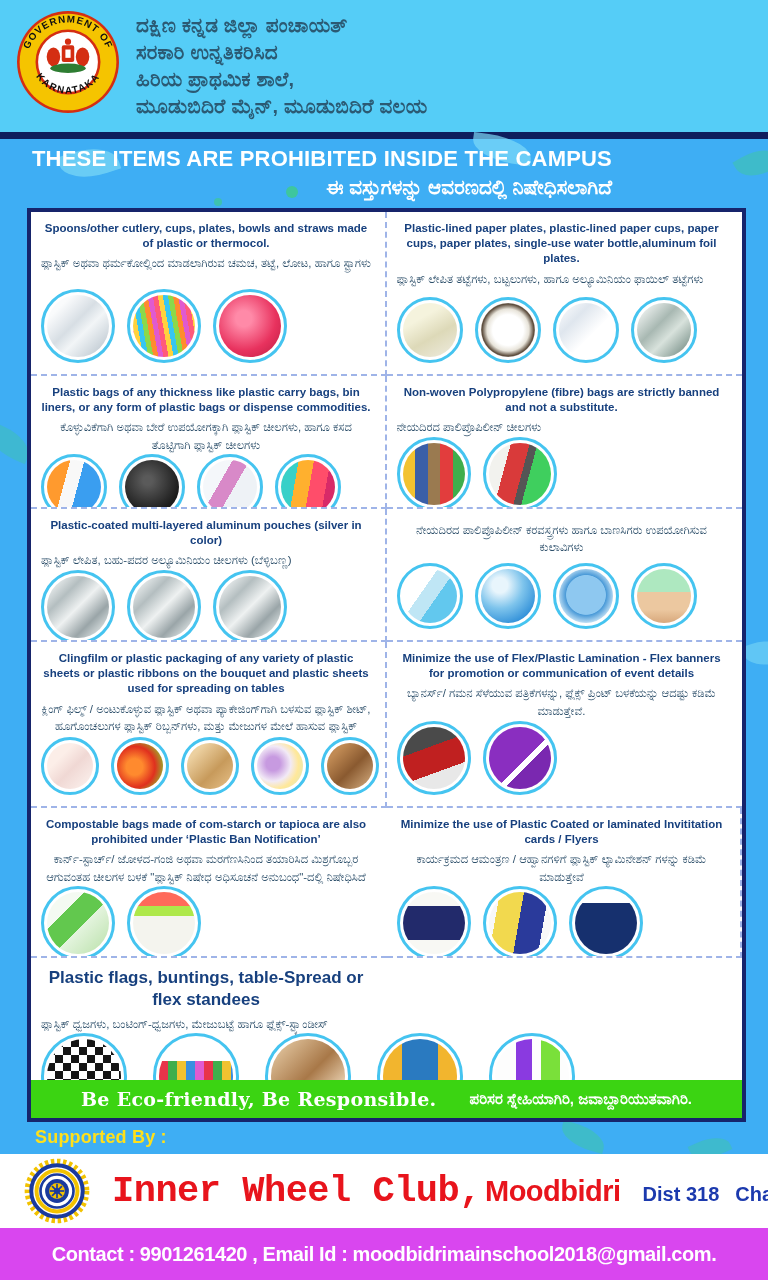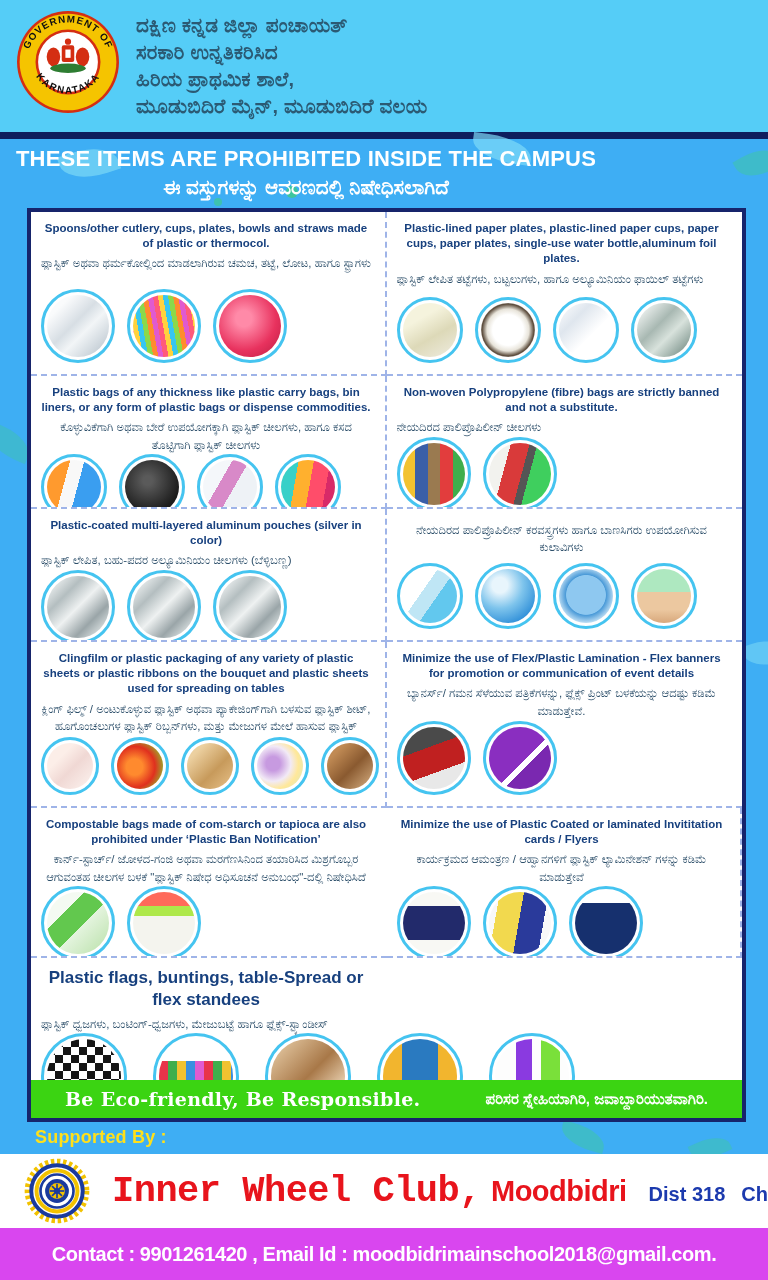--- a/index.html
+++ b/index.html
@@ -9,21 +9,21 @@
     background:#3eaef4;overflow:hidden;
     font-family:"Liberation Sans",sans-serif;
   }
   
   .top-header{position:absolute;left:0;top:0;width:768px;height:132px;background:#55cdf7;}
   .emblem{position:absolute;left:16px;top:10px;width:104px;height:104px;}
   .org-lines{position:absolute;left:136px;top:12px;width:600px;}
   .org-line{color:#2b5a74;font-weight:bold;font-size:20px;line-height:27px;letter-spacing:.2px;}
   .navy-line{position:absolute;left:0;top:132px;width:768px;height:7px;background:#0e1e5e;}
   
-  .banner{position:absolute;left:0;top:139px;width:612px;height:69px;text-align:center;}
+  .banner{position:absolute;left:0;top:139px;width:612px;height:69px;text-align:right;}
   .banner-en{color:#ffffff;font-weight:bold;font-size:22px;margin-top:7px;letter-spacing:.2px;}
   .banner-kn{color:#ffffff;font-weight:bold;font-size:20px;margin-top:4px;}
   
   .leaf{position:absolute;border-radius:0 75% 0 75%;pointer-events:none;}
   .leaf1{left:60px;top:148px;width:58px;height:30px;background:rgba(120,214,245,.75);transform:rotate(-18deg);}
   .leaf2{left:472px;top:136px;width:60px;height:26px;background:rgba(126,218,248,.7);transform:rotate(8deg);}
   .leaf3{left:736px;top:150px;width:44px;height:26px;background:rgba(62,198,168,.55);transform:rotate(-30deg);}
   .leaf4{left:-14px;top:430px;width:46px;height:26px;background:rgba(62,198,168,.45);transform:rotate(24deg);}
   .leaf5{left:744px;top:640px;width:44px;height:26px;background:rgba(120,214,245,.6);transform:rotate(-18deg);}
   .leaf6{left:560px;top:1126px;width:46px;height:22px;background:rgba(62,198,168,.55);transform:rotate(16deg);}
@@ -86,31 +86,31 @@
   .art-flyer-cards{background:linear-gradient(100deg,#f8f8f8 0 15%,#f2d94e 15% 48%,#2a3a9b 48% 82%,#f8f8f8 82%);}
   .art-laminated-invitation{background:linear-gradient(180deg,#ffffff 0 18%,#16306e 18%);}
   .art-compostable-eco-bag{background:linear-gradient(135deg,#f4faf2 30%,#62c84e 30% 55%,#e4f4de 55%,#b8e0a8 100%);}
   .art-starch-bags{background:linear-gradient(180deg,#ff6a5a 0 22%,#aee84a 22% 38%,#f4f4ee 38%);}
   .art-checkered-flag{background:repeating-conic-gradient(#151515 0 25%,#ffffff 0 50%);background-size:16px 16px;}
   .art-buntings{background:linear-gradient(180deg,#ffffff 0 30%,rgba(0,0,0,0) 30%),repeating-linear-gradient(90deg,#e8334a 0 9px,#3fae4c 9px 18px,#f2c230 18px 27px,#3a8fe0 27px 36px,#e05ad0 36px 45px);}
   .art-table-spread{background:linear-gradient(135deg,#d8b890 15%,#a87848 50%,#e8d0b0 80%);}
   .art-rollup-standees{background:linear-gradient(90deg,#f2b52e 0 26%,#2a7ac0 26% 74%,#f2b52e 74%);}
   .art-flag-standee{background:linear-gradient(90deg,#fdfdfd 0 28%,#8a3ae0 28% 50%,#fdfdfd 50% 62%,#7ae03a 62% 88%,#fdfdfd 88%);}
   
-  .eco-bar{flex:none;height:38px;background:#3bd412;display:flex;align-items:center;justify-content:space-between;padding:0 34px;}
+  .eco-bar{flex:none;height:38px;background:#3bd412;display:flex;align-items:center;justify-content:space-between;padding:0 50px;}
   .eco-en{font-family:"DejaVu Serif",serif;font-weight:bold;color:#ffffff;font-size:19px;letter-spacing:.3px;}
   .eco-kn{color:#ffffff;font-weight:bold;font-size:15px;}
   
   .supported{position:absolute;left:35px;top:1127px;color:#ffe01a;font-weight:bold;font-size:18px;letter-spacing:.2px;}
   
   .sponsor-band{position:absolute;left:0;top:1154px;width:768px;height:74px;background:#ffffff;display:flex;align-items:center;padding-left:24px;}
   .iw-logo{width:66px;height:66px;flex:none;}
   .sponsor-text{display:flex;align-items:baseline;margin-left:22px;white-space:nowrap;}
   .sp-club{color:#e8141c;font-weight:bold;font-size:37px;letter-spacing:-.5px;font-family:Liberation Mono, monospace;}
-  .sp-place{color:#e8141c;font-weight:bold;font-size:29px;margin-left:10px;letter-spacing:-.5px;}
+  .sp-place{color:#e8141c;font-weight:bold;font-size:29px;margin-left:4px;letter-spacing:-.5px;}
   .sp-dist{color:#1c3aae;font-weight:bold;font-size:20px;margin-left:22px;}
   .sp-charter{color:#1c3aae;font-weight:bold;font-size:20px;margin-left:16px;}
   
   .contact-bar{position:absolute;left:0;top:1228px;width:768px;height:52px;background:#d946ef;display:flex;align-items:center;justify-content:center;}
   .contact-text{color:#ffffff;font-weight:bold;font-size:20px;letter-spacing:-.4px;}
 </style>
 </head>
 <body>
 
 <div class="poster">

